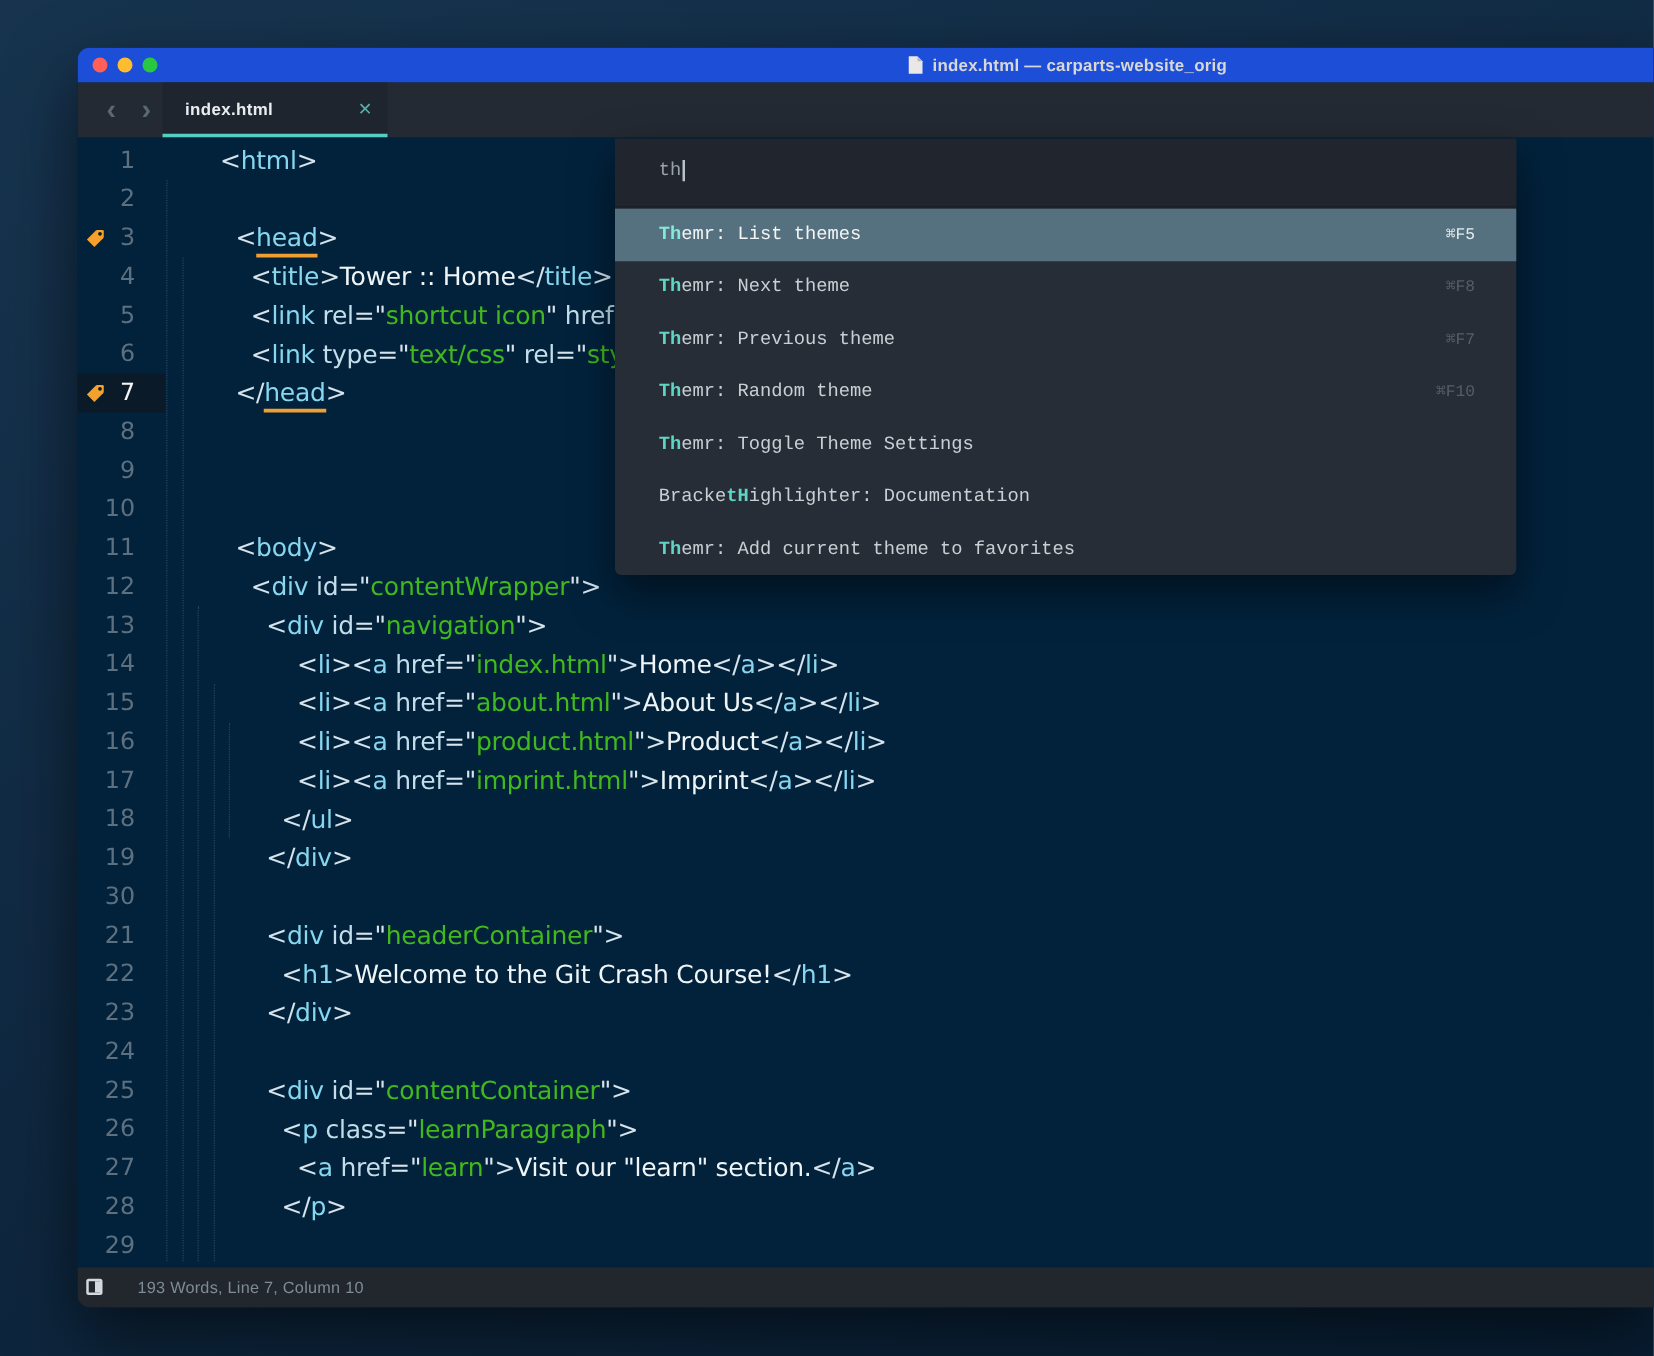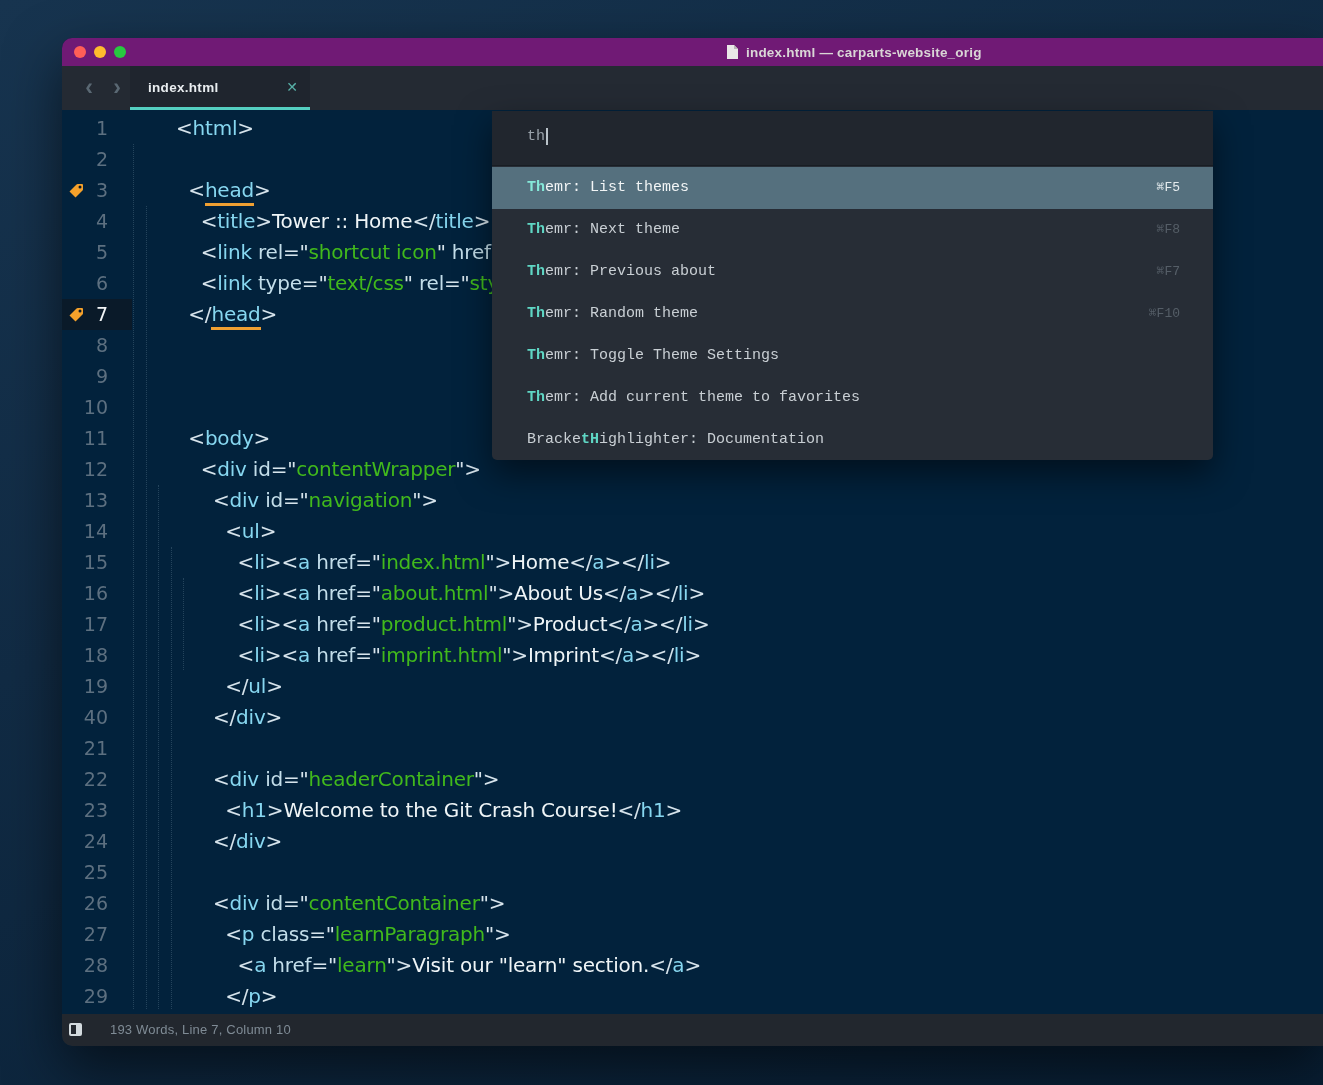--- a/index.html
+++ b/index.html
@@ -9,21 +9,21 @@
     font-family:"Liberation Sans",sans-serif;
     position:relative;
   }
   .window{
     position:absolute;left:62px;top:38px;width:1261px;height:1008px;
     border-radius:10px 0 0 10px;overflow:hidden;
     box-shadow:0 22px 55px rgba(0,0,0,.55);
     background:#02223c;
   }
   
-  .titlebar{position:absolute;left:0;top:0;width:100%;height:28px;background:#701a75;}
+  .titlebar{position:absolute;left:0;top:0;width:100%;height:28px;background:#1d4ed8;}
   .traffic{position:absolute;left:12px;top:8px;display:flex;gap:8px;}
   .tl{width:12px;height:12px;border-radius:50%;}
   .titlegroup{position:absolute;left:664px;top:0;height:28px;display:flex;align-items:center;gap:7px;}
   .doc-icon{display:block;}
   .wintitle{color:#d9d6d6;font-size:13.5px;font-weight:bold;letter-spacing:.2px;}
   
   .tabbar{position:absolute;left:0;top:28px;width:100%;height:44px;background:#242a33;}
   .navarrow{position:absolute;top:8px;width:22px;height:28px;color:#5a6873;font-size:23px;line-height:26px;text-align:center;font-weight:bold;}
   .arrow-back{left:16px;}.arrow-fwd{left:44px;}
   .tab{position:absolute;left:68px;top:0;width:180px;height:44px;background:#1f252e;}
@@ -125,21 +125,21 @@
         <div class="gutter-row">10</div>
         <div class="gutter-row">11</div>
         <div class="gutter-row">12</div>
         <div class="gutter-row">13</div>
         <div class="gutter-row">14</div>
         <div class="gutter-row">15</div>
         <div class="gutter-row">16</div>
         <div class="gutter-row">17</div>
         <div class="gutter-row">18</div>
         <div class="gutter-row">19</div>
-        <div class="gutter-row">40</div>
+        <div class="gutter-row">30</div>
         <div class="gutter-row">21</div>
         <div class="gutter-row">22</div>
         <div class="gutter-row">23</div>
         <div class="gutter-row">24</div>
         <div class="gutter-row">25</div>
         <div class="gutter-row">26</div>
         <div class="gutter-row">27</div>
         <div class="gutter-row">28</div>
         <div class="gutter-row">29</div>
       </div>
@@ -150,21 +150,20 @@
         <div class="code-line"><span class="tk-p">    &lt;</span><span class="tk-tag">title</span><span class="tk-p">&gt;</span><span class="tk-txt">Tower :: Home</span><span class="tk-p">&lt;/</span><span class="tk-tag">title</span><span class="tk-p">&gt;</span></div>
         <div class="code-line"><span class="tk-p">    &lt;</span><span class="tk-tag">link</span><span class="tk-attr"> rel</span><span class="tk-p">="</span><span class="tk-str">shortcut icon</span><span class="tk-p">"</span><span class="tk-attr"> href</span><span class="tk-p">="</span><span class="tk-str">im</span></div>
         <div class="code-line"><span class="tk-p">    &lt;</span><span class="tk-tag">link</span><span class="tk-attr"> type</span><span class="tk-p">="</span><span class="tk-str">text/css</span><span class="tk-p">"</span><span class="tk-attr"> rel</span><span class="tk-p">="</span><span class="tk-str">stylesh</span></div>
         <div class="code-line"><span class="tk-p">  &lt;/</span><span class="tk-tag tk-underline">head</span><span class="tk-p">&gt;</span></div>
         <div class="code-line"></div>
         <div class="code-line"></div>
         <div class="code-line"></div>
         <div class="code-line"><span class="tk-p">  &lt;</span><span class="tk-tag">body</span><span class="tk-p">&gt;</span></div>
         <div class="code-line"><span class="tk-p">    &lt;</span><span class="tk-tag">div</span><span class="tk-attr"> id</span><span class="tk-p">="</span><span class="tk-str">contentWrapper</span><span class="tk-p">"&gt;</span></div>
         <div class="code-line"><span class="tk-p">      &lt;</span><span class="tk-tag">div</span><span class="tk-attr"> id</span><span class="tk-p">="</span><span class="tk-str">navigation</span><span class="tk-p">"&gt;</span></div>
-        <div class="code-line"><span class="tk-p">        &lt;</span><span class="tk-tag">ul</span><span class="tk-p">&gt;</span></div>
         <div class="code-line"><span class="tk-p">          &lt;</span><span class="tk-tag">li</span><span class="tk-p">&gt;&lt;</span><span class="tk-tag">a</span><span class="tk-attr"> href</span><span class="tk-p">="</span><span class="tk-str">index.html</span><span class="tk-p">"&gt;</span><span class="tk-txt">Home</span><span class="tk-p">&lt;/</span><span class="tk-tag">a</span><span class="tk-p">&gt;&lt;/</span><span class="tk-tag">li</span><span class="tk-p">&gt;</span></div>
         <div class="code-line"><span class="tk-p">          &lt;</span><span class="tk-tag">li</span><span class="tk-p">&gt;&lt;</span><span class="tk-tag">a</span><span class="tk-attr"> href</span><span class="tk-p">="</span><span class="tk-str">about.html</span><span class="tk-p">"&gt;</span><span class="tk-txt">About Us</span><span class="tk-p">&lt;/</span><span class="tk-tag">a</span><span class="tk-p">&gt;&lt;/</span><span class="tk-tag">li</span><span class="tk-p">&gt;</span></div>
         <div class="code-line"><span class="tk-p">          &lt;</span><span class="tk-tag">li</span><span class="tk-p">&gt;&lt;</span><span class="tk-tag">a</span><span class="tk-attr"> href</span><span class="tk-p">="</span><span class="tk-str">product.html</span><span class="tk-p">"&gt;</span><span class="tk-txt">Product</span><span class="tk-p">&lt;/</span><span class="tk-tag">a</span><span class="tk-p">&gt;&lt;/</span><span class="tk-tag">li</span><span class="tk-p">&gt;</span></div>
         <div class="code-line"><span class="tk-p">          &lt;</span><span class="tk-tag">li</span><span class="tk-p">&gt;&lt;</span><span class="tk-tag">a</span><span class="tk-attr"> href</span><span class="tk-p">="</span><span class="tk-str">imprint.html</span><span class="tk-p">"&gt;</span><span class="tk-txt">Imprint</span><span class="tk-p">&lt;/</span><span class="tk-tag">a</span><span class="tk-p">&gt;&lt;/</span><span class="tk-tag">li</span><span class="tk-p">&gt;</span></div>
         <div class="code-line"><span class="tk-p">        &lt;/</span><span class="tk-tag">ul</span><span class="tk-p">&gt;</span></div>
         <div class="code-line"><span class="tk-p">      &lt;/</span><span class="tk-tag">div</span><span class="tk-p">&gt;</span></div>
         <div class="code-line"></div>
         <div class="code-line"><span class="tk-p">      &lt;</span><span class="tk-tag">div</span><span class="tk-attr"> id</span><span class="tk-p">="</span><span class="tk-str">headerContainer</span><span class="tk-p">"&gt;</span></div>
         <div class="code-line"><span class="tk-p">        &lt;</span><span class="tk-tag">h1</span><span class="tk-p">&gt;</span><span class="tk-txt">Welcome to the Git Crash Course!</span><span class="tk-p">&lt;/</span><span class="tk-tag">h1</span><span class="tk-p">&gt;</span></div>
         <div class="code-line"><span class="tk-p">      &lt;/</span><span class="tk-tag">div</span><span class="tk-p">&gt;</span></div>
@@ -183,35 +182,35 @@
     <div class="palette-list" id="palette-list">
         <div class="palette-row selected">
           <span class="row-label"><span></span><span class="hi">Th</span><span>emr: List themes</span></span>
           <span class="row-shortcut">⌘F5</span>
         </div>
         <div class="palette-row">
           <span class="row-label"><span></span><span class="hi">Th</span><span>emr: Next theme</span></span>
           <span class="row-shortcut">⌘F8</span>
         </div>
         <div class="palette-row">
-          <span class="row-label"><span></span><span class="hi">Th</span><span>emr: Previous about</span></span>
+          <span class="row-label"><span></span><span class="hi">Th</span><span>emr: Previous theme</span></span>
           <span class="row-shortcut">⌘F7</span>
         </div>
         <div class="palette-row">
           <span class="row-label"><span></span><span class="hi">Th</span><span>emr: Random theme</span></span>
           <span class="row-shortcut">⌘F10</span>
         </div>
         <div class="palette-row">
           <span class="row-label"><span></span><span class="hi">Th</span><span>emr: Toggle Theme Settings</span></span>
         </div>
         <div class="palette-row">
+          <span class="row-label"><span>Bracke</span><span class="hi">tH</span><span>ighlighter: Documentation</span></span>
+        </div>
+        <div class="palette-row">
           <span class="row-label"><span></span><span class="hi">Th</span><span>emr: Add current theme to favorites</span></span>
-        </div>
-        <div class="palette-row">
-          <span class="row-label"><span>Bracke</span><span class="hi">tH</span><span>ighlighter: Documentation</span></span>
         </div>
       </div>
   </div>
 
   <div class="statusbar">
     <div class="status-icon"></div>
     <span class="status-text">193 Words, Line 7, Column 10</span>
   </div>
 
 </div>

